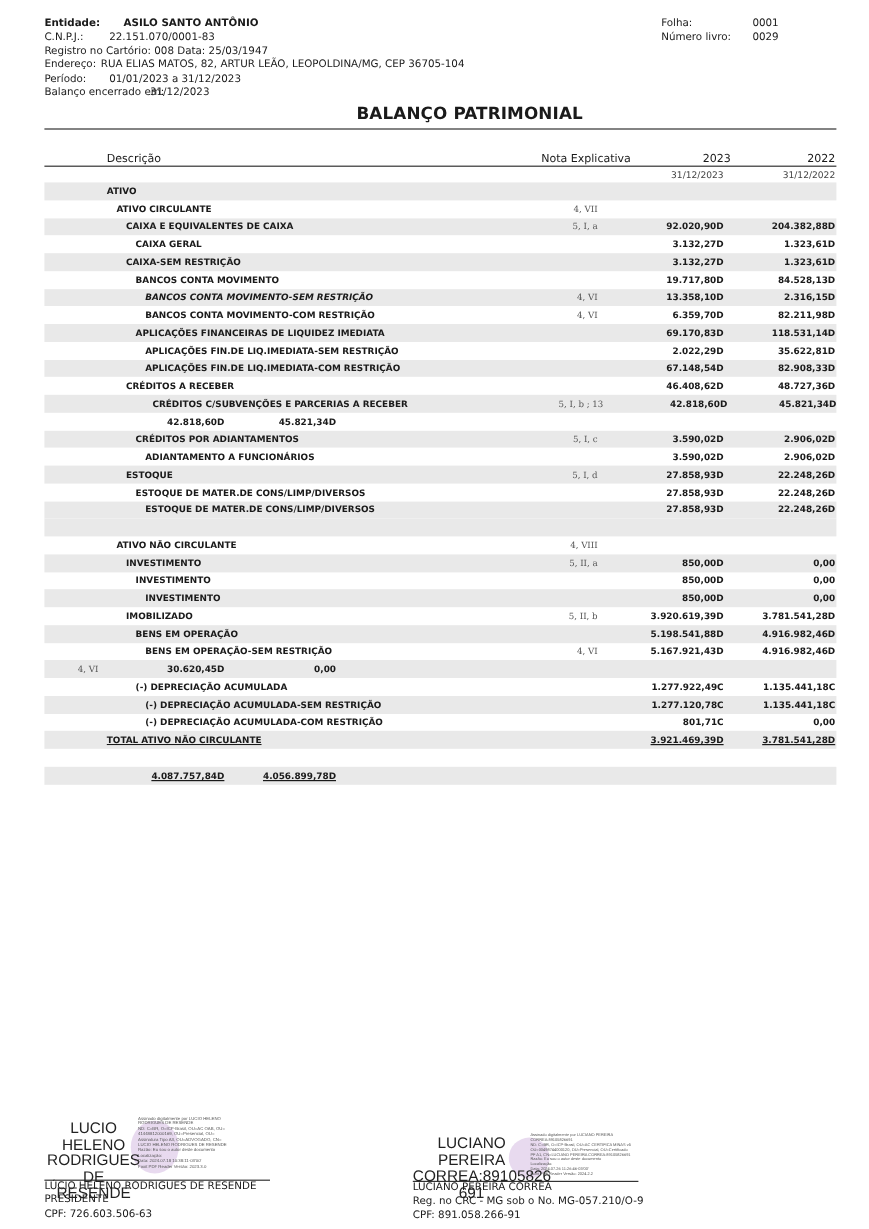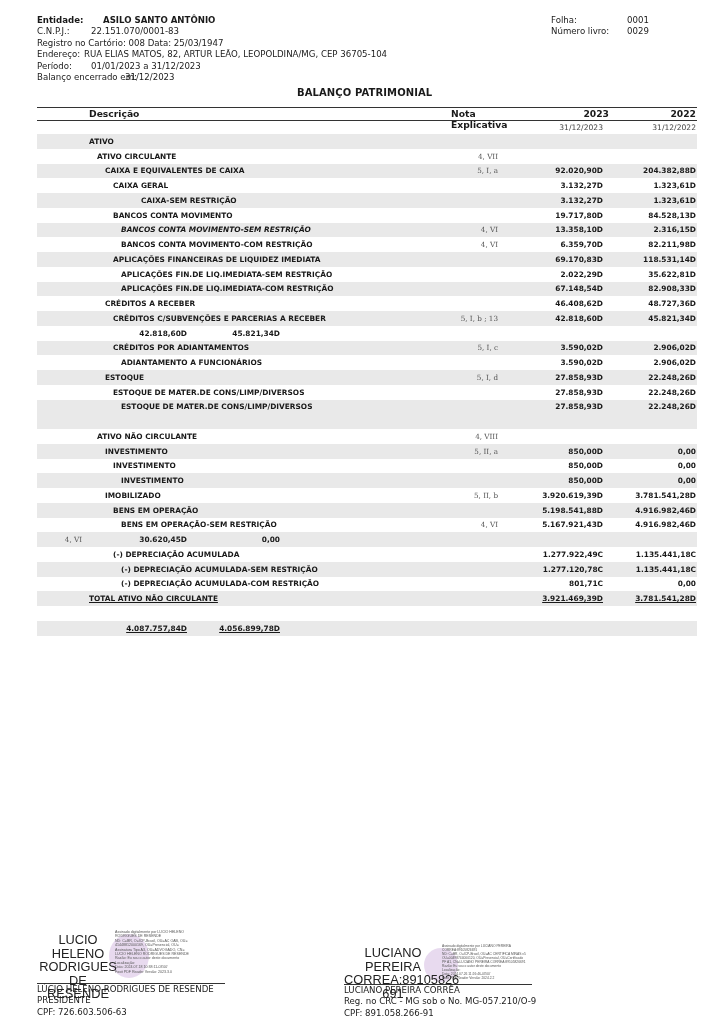--- a/index.html
+++ b/index.html
@@ -12,24 +12,24 @@
     .ent-label { font-weight: bold; width: 52px; }
     .ent-val { font-weight: bold; margin-left: 14px; }
     .cnpj-label { width: 54px; }
     .end-label { width: 47px; }
     .per-label { width: 54px; }
     .bal-label { width: 88px; }
 
     .folha { position: absolute; left: 551px; top: 15px; font-size: 8.6px; line-height: 11.4px; }
     .folha .hrow span:first-child { width: 76px; display: inline-block; }
 
-    .doc-title { position: absolute; left: 297px; top: 87px; font-size: 10px; font-weight: bold; letter-spacing: 0.1px; }
+    .doc-title { position: absolute; left: 297px; top: 87px; font-size: 14px; font-weight: bold; letter-spacing: 0.1px; }
 
     .table { position: absolute; left: 37px; top: 107px; width: 660px; }
-    .thead { border-top: 1.5px solid #333; border-bottom: 1.5px solid #333; height: 14px; display: flex; align-items: flex-start; font-weight: bold; font-size: 9.2px; }
+    .thead { border-top: 1.5px solid #333; border-bottom: 1.5px solid #333; height: 32px; display: flex; align-items: flex-end; font-weight: normal; font-size: 9.2px; }
     .col-desc { width: 416px; }
     .col-nota { width: 79px; text-align: left; }
     .col-2023 { width: 77px; text-align: right; }
     .col-2022 { width: 87px; text-align: right; }
     .thead .col-desc { padding-left: 52px; }
     .thead .col-nota { padding-left: 0; }
     .th-nota { display: inline-block; margin-left: -34px; padding-left: 32px; }
 
     .dates { height: 13px; display: flex; align-items: center; font-size: 7.6px; color: #444; }
     .dates .col-2023 { padding-right: 6px; }
@@ -124,21 +124,21 @@
         <div class="col-2023"><span>92.020,90D</span></div>
         <div class="col-2022"><span>204.382,88D</span></div>
       </div>
       <div class="row">
         <div class="col-desc" style="padding-left: 76px;"><span>CAIXA GERAL</span></div>
         <div class="col-nota"></div>
         <div class="col-2023"><span>3.132,27D</span></div>
         <div class="col-2022"><span>1.323,61D</span></div>
       </div>
       <div class="row shade">
-        <div class="col-desc" style="padding-left: 104px;"><span>CAIXA-SEM RESTRIÇÃO</span></div>
+        <div class="col-desc" style="padding-left: 68px;"><span>CAIXA-SEM RESTRIÇÃO</span></div>
         <div class="col-nota"></div>
         <div class="col-2023"><span>3.132,27D</span></div>
         <div class="col-2022"><span>1.323,61D</span></div>
       </div>
       <div class="row">
         <div class="col-desc" style="padding-left: 76px;"><span>BANCOS CONTA MOVIMENTO</span></div>
         <div class="col-nota"></div>
         <div class="col-2023"><span>19.717,80D</span></div>
         <div class="col-2022"><span>84.528,13D</span></div>
       </div>
@@ -172,21 +172,21 @@
         <div class="col-2023"><span>67.148,54D</span></div>
         <div class="col-2022"><span>82.908,33D</span></div>
       </div>
       <div class="row">
         <div class="col-desc" style="padding-left: 68px;"><span>CRÉDITOS A RECEBER</span></div>
         <div class="col-nota"></div>
         <div class="col-2023"><span>46.408,62D</span></div>
         <div class="col-2022"><span>48.727,36D</span></div>
       </div>
       <div class="row shade">
-        <div class="col-desc" style="padding-left: 76px;"><span>CRÉDITOS C/SUBVENÇÕES E PARCERIAS A RECEBER</span></div>
+        <div class="col-desc" style="padding-left: 76px; margin-left: 14px;"><span>CRÉDITOS C/SUBVENÇÕES E PARCERIAS A RECEBER</span></div>
         <div class="col-nota">5, I, b ; 13</div>
         <div class="col-2023"><span>42.818,60D</span></div>
         <div class="col-2022"><span>45.821,34D</span></div>
       </div>
       <div class="row">
         <div class="col-nota"></div>
         <div class="col-2023"><span>42.818,60D</span></div>
         <div class="col-2022"><span>45.821,34D</span></div>
       </div>
       <div class="row shade">

